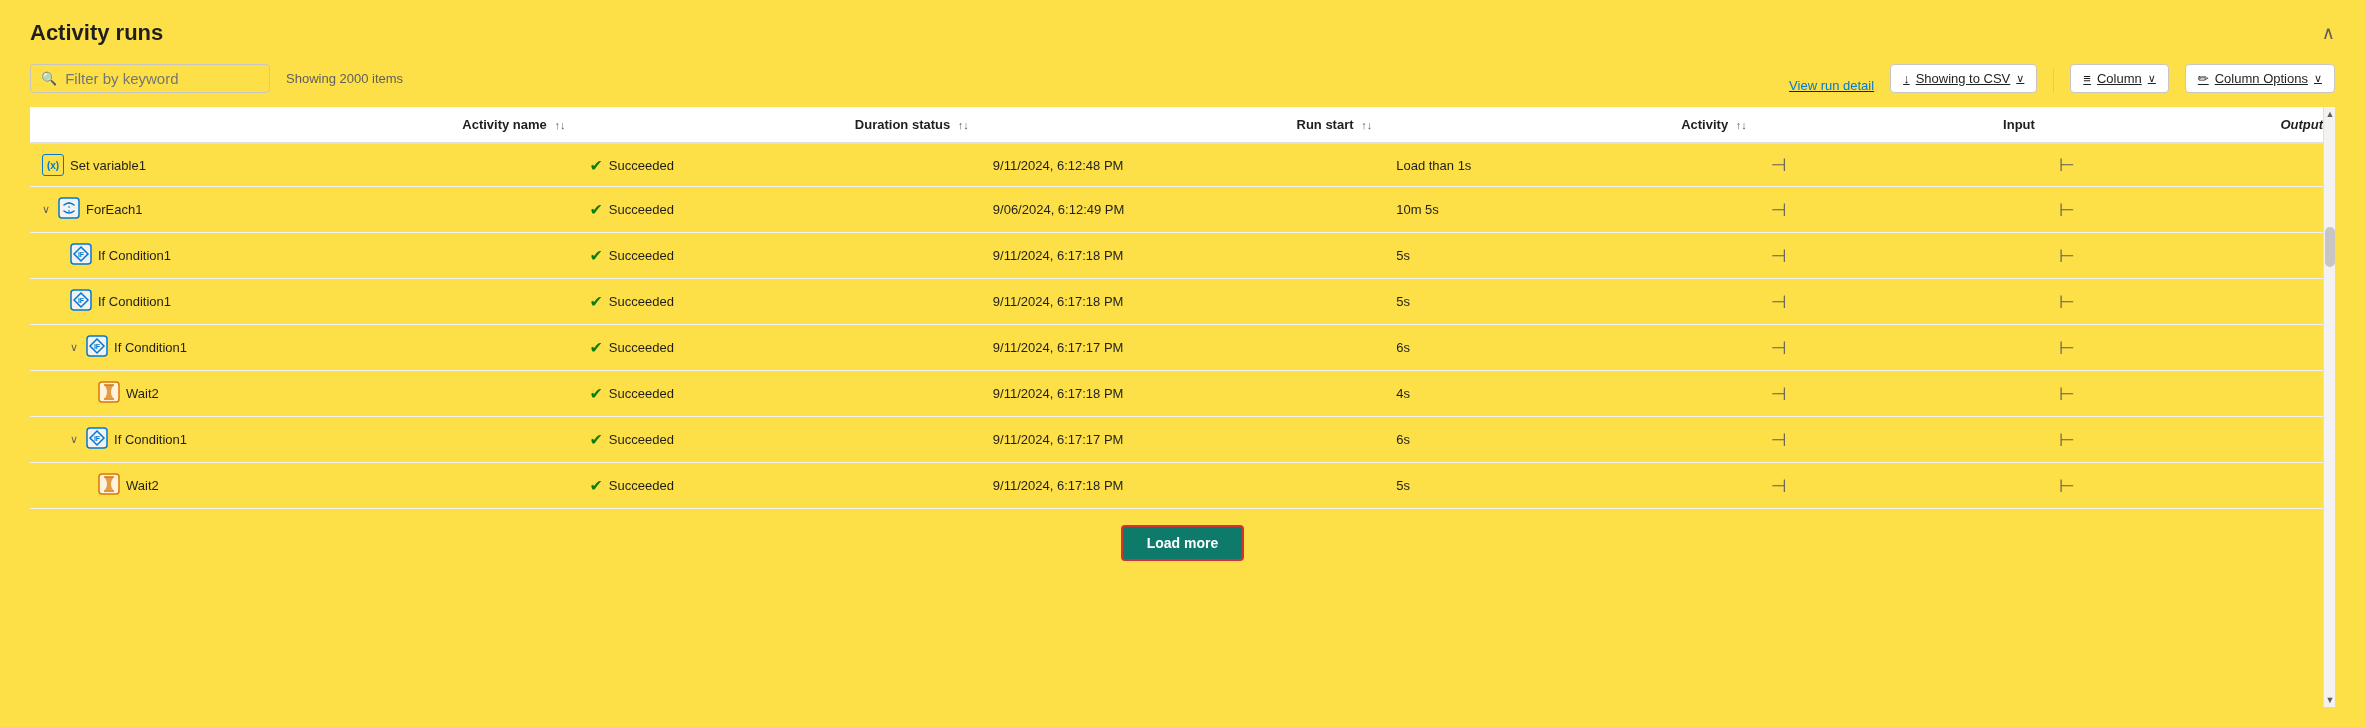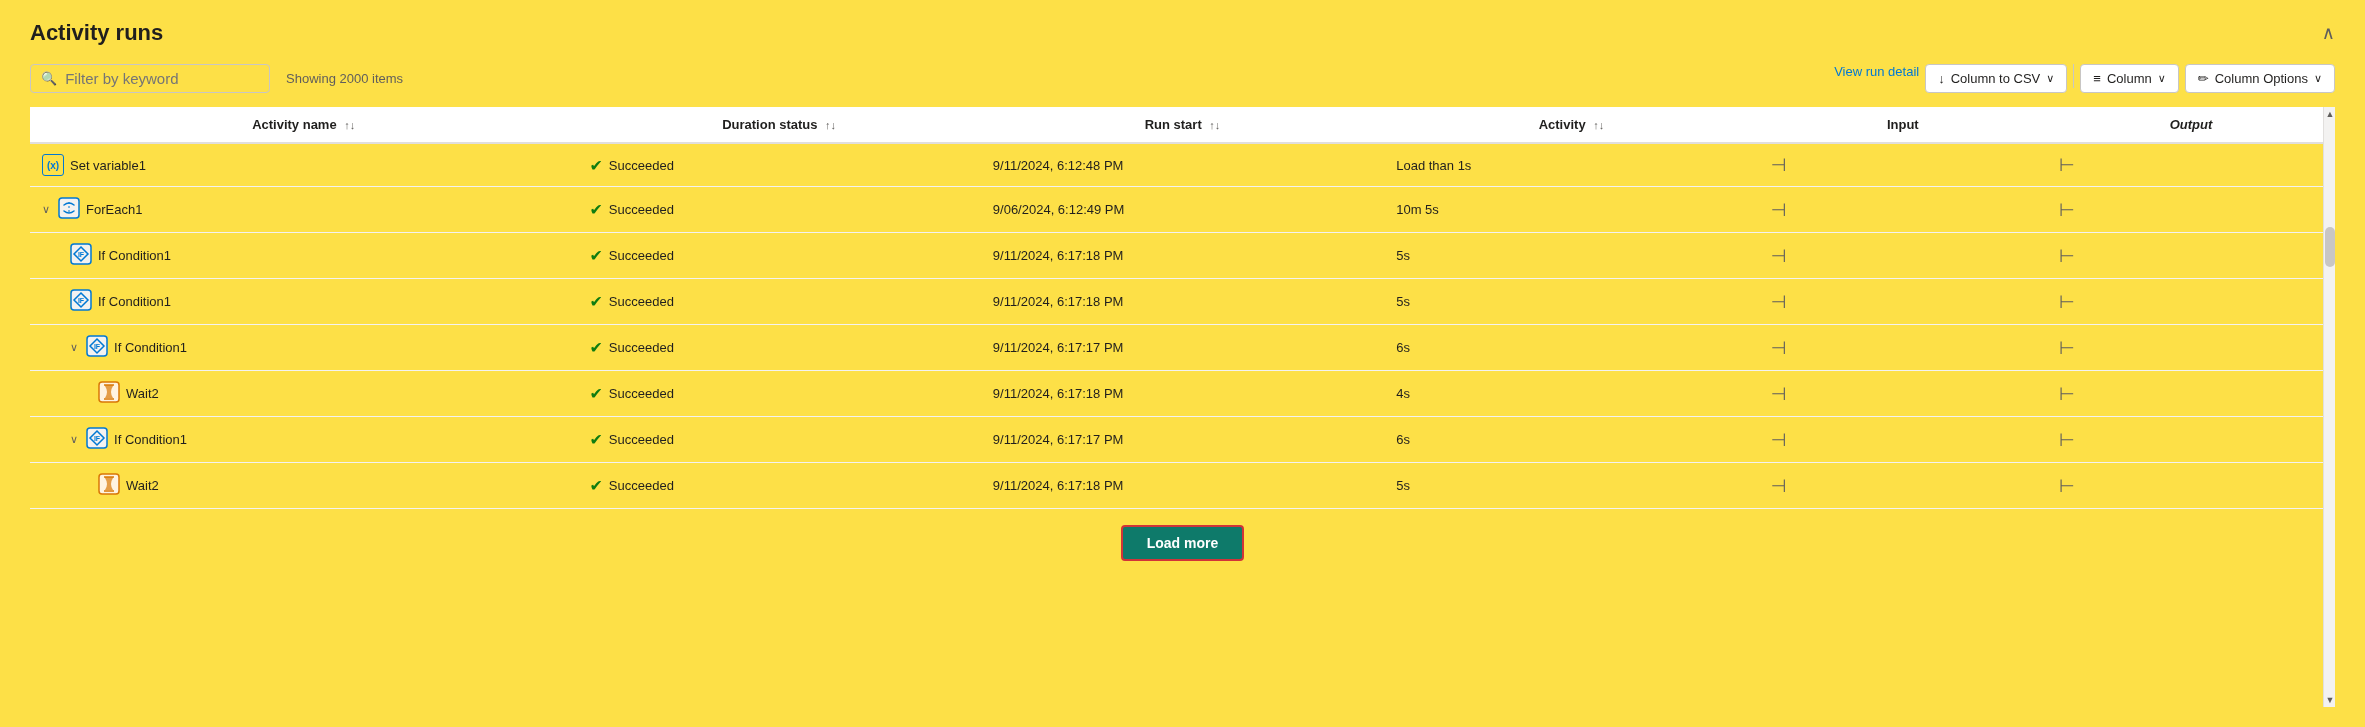--- a/index.html
+++ b/index.html
@@ -9,28 +9,28 @@
 
     .header-row { display: flex; align-items: center; justify-content: space-between; margin-bottom: 18px; }
     .page-title { font-size: 22px; font-weight: 600; color: #201f1e; }
     .collapse-icon { font-size: 18px; color: #605e5c; cursor: pointer; }
 
     .toolbar { display: flex; align-items: center; justify-content: space-between; margin-bottom: 14px; }
     .toolbar-left { display: flex; align-items: center; gap: 16px; }
     .search-box { display: flex; align-items: center; border: 1px solid #c8c6c4; border-radius: 4px; padding: 5px 10px; width: 240px; gap: 8px; }
     .search-box input { border: none; outline: none; font-size: 15px; color: #605e5c; width: 100%; background: transparent; }
     .item-count { font-size: 13px; color: #605e5c; }
-    .toolbar-right { display: flex; align-items: flex-start; gap: 6px; }
+    .toolbar-right { display: flex; align-items: flex-end; gap: 16px; text-decoration: underline; }
     .view-run-detail { font-size: 13px; color: #0078d4; cursor: pointer; text-decoration: none; }
     .btn-outline { display: flex; align-items: center; gap: 6px; border: 1px solid #c8c6c4; border-radius: 4px; padding: 6px 12px; background: #fff; cursor: pointer; font-size: 13px; color: #201f1e; }
     .divider-btn { width: 1px; height: 24px; background: #c8c6c4; }
 
     .table-container { flex: 1; overflow: hidden; position: relative; }
     .table { width: 100%; border-collapse: collapse; }
-    .table th { font-size: 13px; font-weight: 600; color: #201f1e; padding: 10px 12px; border-bottom: 2px solid #e1dfdd; text-align: center; white-space: nowrap; background: #fff; }
+    .table th { font-size: 13px; font-weight: 600; color: #201f1e; padding: 10px 12px; border-bottom: 2px solid #e1dfdd; text-align: right; white-space: nowrap; background: #fff; }
     .table th .sort-icon { display: inline-block; margin-left: 4px; color: #605e5c; font-size: 11px; }
     .table td { font-size: 13px; padding: 10px 12px; border-bottom: 1px solid #f3f2f1; vertical-align: middle; }
 
     .status-badge { display: flex; align-items: center; gap: 6px; }
     .status-check { color: #107c10; font-size: 16px; }
 
     .input-icon, .output-icon { color: #605e5c; font-size: 16px; cursor: pointer; }
     .load-more-btn { background: #0e7a6a; color: #fff; border: 2px solid #d13438; border-radius: 4px; padding: 8px 24px; font-size: 14px; font-weight: 600; cursor: pointer; }
 
     .scrollbar-track { position: absolute; right: 0; top: 0; bottom: 0; width: 12px; background: #f3f2f1; border-left: 1px solid #e1dfdd; }
@@ -54,21 +54,21 @@
       <div class="search-box">
         <span style="color:#605e5c;font-size:13px;">🔍</span>
         <input type="text" placeholder="Filter by keyword" style="">
       </div>
       <span class="item-count">Showing 2000 items</span>
     </div>
     <div class="toolbar-right">
       <a class="view-run-detail">View run detail</a>
       <div class="btn-outline">
         <span style="font-size:13px;">↓</span>
-        <span>Column to CSV</span>
+        <span>Showing to CSV</span>
         <span style="font-size:11px;">∨</span>
       </div>
       <div class="divider-btn"></div>
       <div class="btn-outline">
         <span style="font-size:13px;">≡</span>
         <span>Column</span>
         <span style="font-size:11px;">∨</span>
       </div>
       <div class="btn-outline">
         <span style="font-size:13px;">✏</span>

